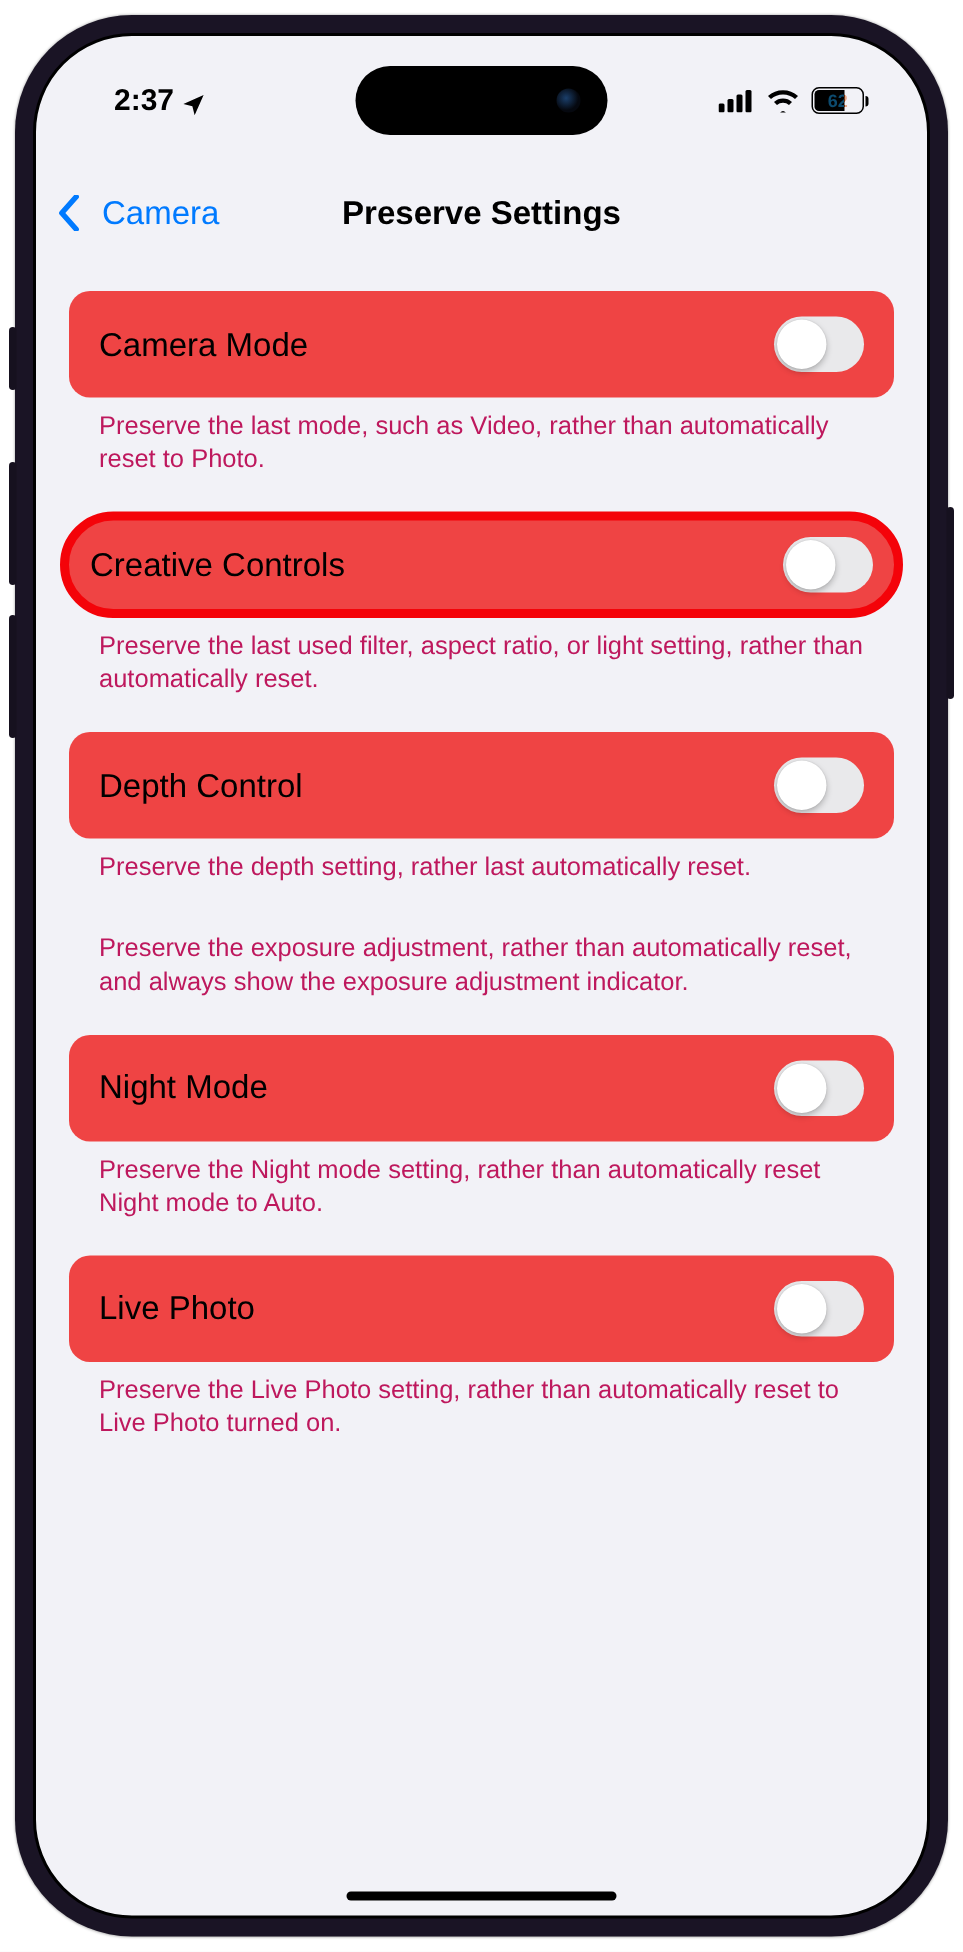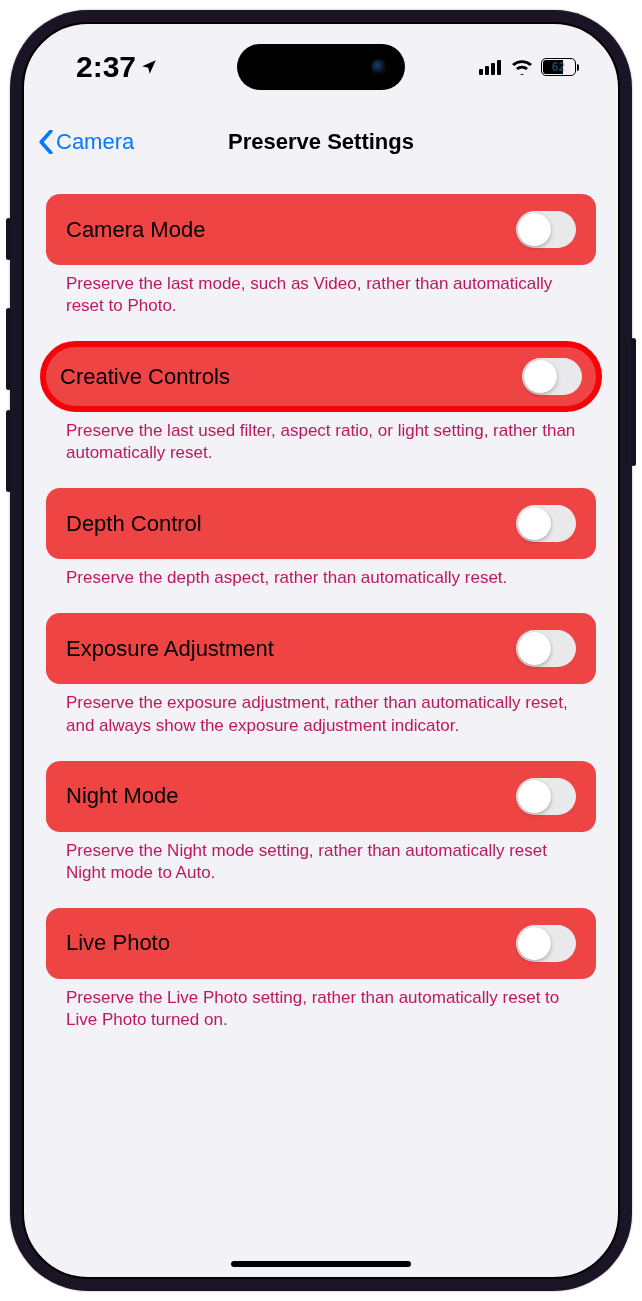--- a/index.html
+++ b/index.html
@@ -59,35 +59,35 @@
   .status {
     position: absolute;
     top: 20px; left: 0; right: 0;
     height: 46px;
     display: flex;
     justify-content: space-between;
     align-items: center;
     padding: 0 42px 0 52px;
     font-weight: 600;
   }
-  .status-left { display: flex; align-items: center; gap: 4px; font-size: 30px; }
+  .status-left { display: flex; align-items: flex-end; gap: 4px; font-size: 20px; }
   .status-right { display: flex; align-items: center; gap: 8px; }
   .nav {
     margin-top: 90px;
     height: 56px;
     display: flex;
     align-items: center;
     position: relative;
   }
   .back {
     display: flex; align-items: center;
     color: #007aff;
     font-size: 22px;
     padding-left: 14px;
-    gap: 2px;
+    gap: 14px;
   }
   .nav-title {
     position: absolute;
     left: 0; right: 0;
     text-align: center;
     font-weight: 600;
     font-size: 22px;
     pointer-events: none;
   }
   .content {
@@ -224,30 +224,24 @@
         <div class="desc">Preserve the last used filter, aspect ratio, or light setting, rather than automatically reset.</div>
       </div>
 
       <div class="group">
         <div class="row">
           <span class="row-label">Depth Control</span>
           <div class="toggle">
               <div class="knob"></div>
             </div>
         </div>
-        <div class="desc">Preserve the depth aspect, rather than automatically reset.</div>
-      </div>
-
-      <div class="group">
-        <div class="row">
-          <span class="row-label">Exposure Adjustment</span>
-          <div class="toggle">
-              <div class="knob"></div>
-            </div>
-        </div>
+        <div class="desc">Preserve the depth setting, rather last automatically reset.</div>
+      </div>
+
+      <div class="group">
         <div class="desc">Preserve the exposure adjustment, rather than automatically reset, and always show the exposure adjustment indicator.</div>
       </div>
 
       <div class="group">
         <div class="row">
           <span class="row-label">Night Mode</span>
           <div class="toggle">
               <div class="knob"></div>
             </div>
         </div>

